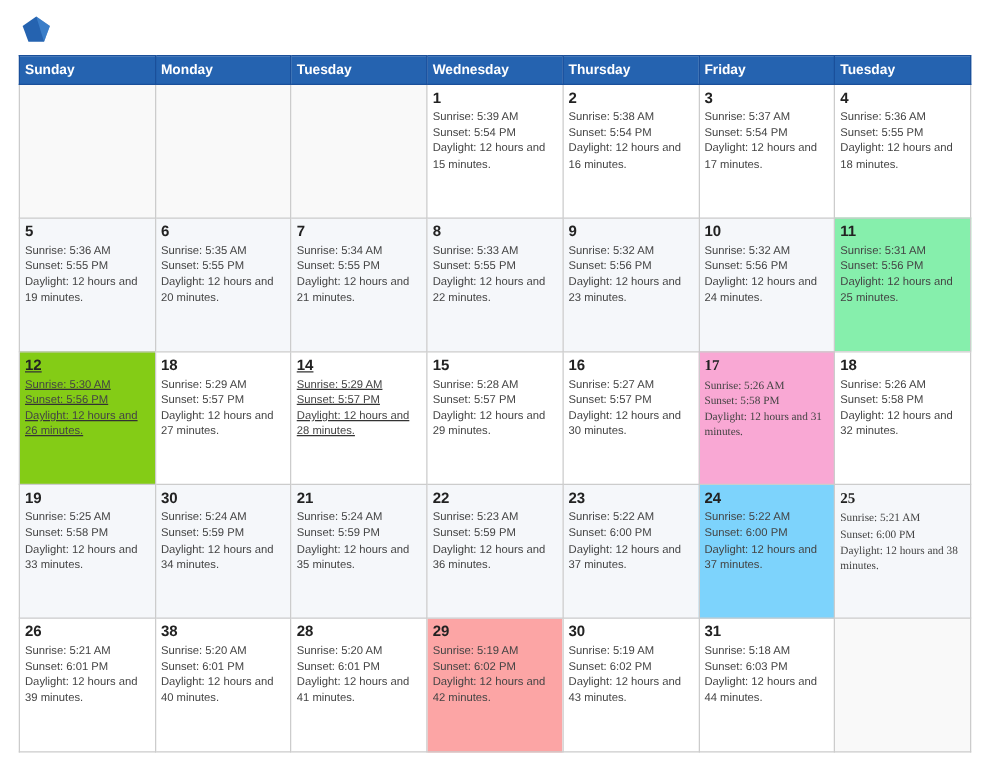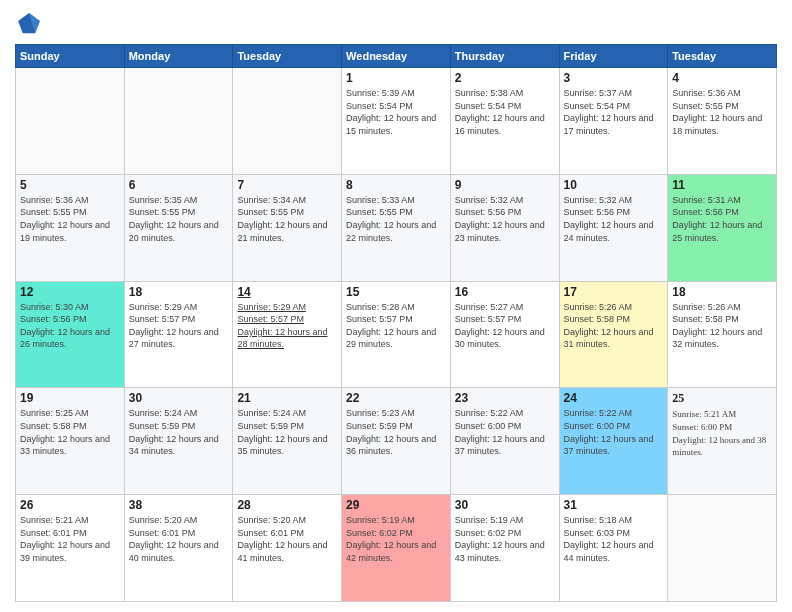--- a/index.html
+++ b/index.html
@@ -179,41 +179,41 @@
           <td style="background: rgb(245, 247, 250);">
             <span class="day-num">10</span>
 <div class="day-info">Sunrise: 5:32 AM<br>Sunset: 5:56 PM<br>Daylight: 12 hours and 24 minutes.</div>
           </td>
           <td style="background: #86efac;">
             <span class="day-num">11</span>
 <div class="day-info">Sunrise: 5:31 AM<br>Sunset: 5:56 PM<br>Daylight: 12 hours and 25 minutes.</div>
           </td>
         </tr>
         <tr>
-          <td style="background: #5eead4;">
+          <td style="background: #84cc16; text-decoration: underline;">
             <span class="day-num">12</span>
 <div class="day-info">Sunrise: 5:30 AM<br>Sunset: 5:56 PM<br>Daylight: 12 hours and 26 minutes.</div>
           </td>
           <td style="background: rgb(255, 255, 255);">
             <span class="day-num">18</span>
 <div class="day-info">Sunrise: 5:29 AM<br>Sunset: 5:57 PM<br>Daylight: 12 hours and 27 minutes.</div>
           </td>
           <td style="background: rgb(255, 255, 255); text-decoration: underline;">
             <span class="day-num">14</span>
 <div class="day-info">Sunrise: 5:29 AM<br>Sunset: 5:57 PM<br>Daylight: 12 hours and 28 minutes.</div>
           </td>
           <td style="background: rgb(255, 255, 255);">
             <span class="day-num">15</span>
 <div class="day-info">Sunrise: 5:28 AM<br>Sunset: 5:57 PM<br>Daylight: 12 hours and 29 minutes.</div>
           </td>
           <td style="background: rgb(255, 255, 255);">
             <span class="day-num">16</span>
 <div class="day-info">Sunrise: 5:27 AM<br>Sunset: 5:57 PM<br>Daylight: 12 hours and 30 minutes.</div>
           </td>
-          <td style="background: #fef9c3;">
+          <td style="background: #f9a8d4; font-family: Liberation Serif, serif;">
             <span class="day-num">17</span>
 <div class="day-info">Sunrise: 5:26 AM<br>Sunset: 5:58 PM<br>Daylight: 12 hours and 31 minutes.</div>
           </td>
           <td style="background: rgb(255, 255, 255);">
             <span class="day-num">18</span>
 <div class="day-info">Sunrise: 5:26 AM<br>Sunset: 5:58 PM<br>Daylight: 12 hours and 32 minutes.</div>
           </td>
         </tr>
         <tr>
           <td style="background: rgb(245, 247, 250);">

